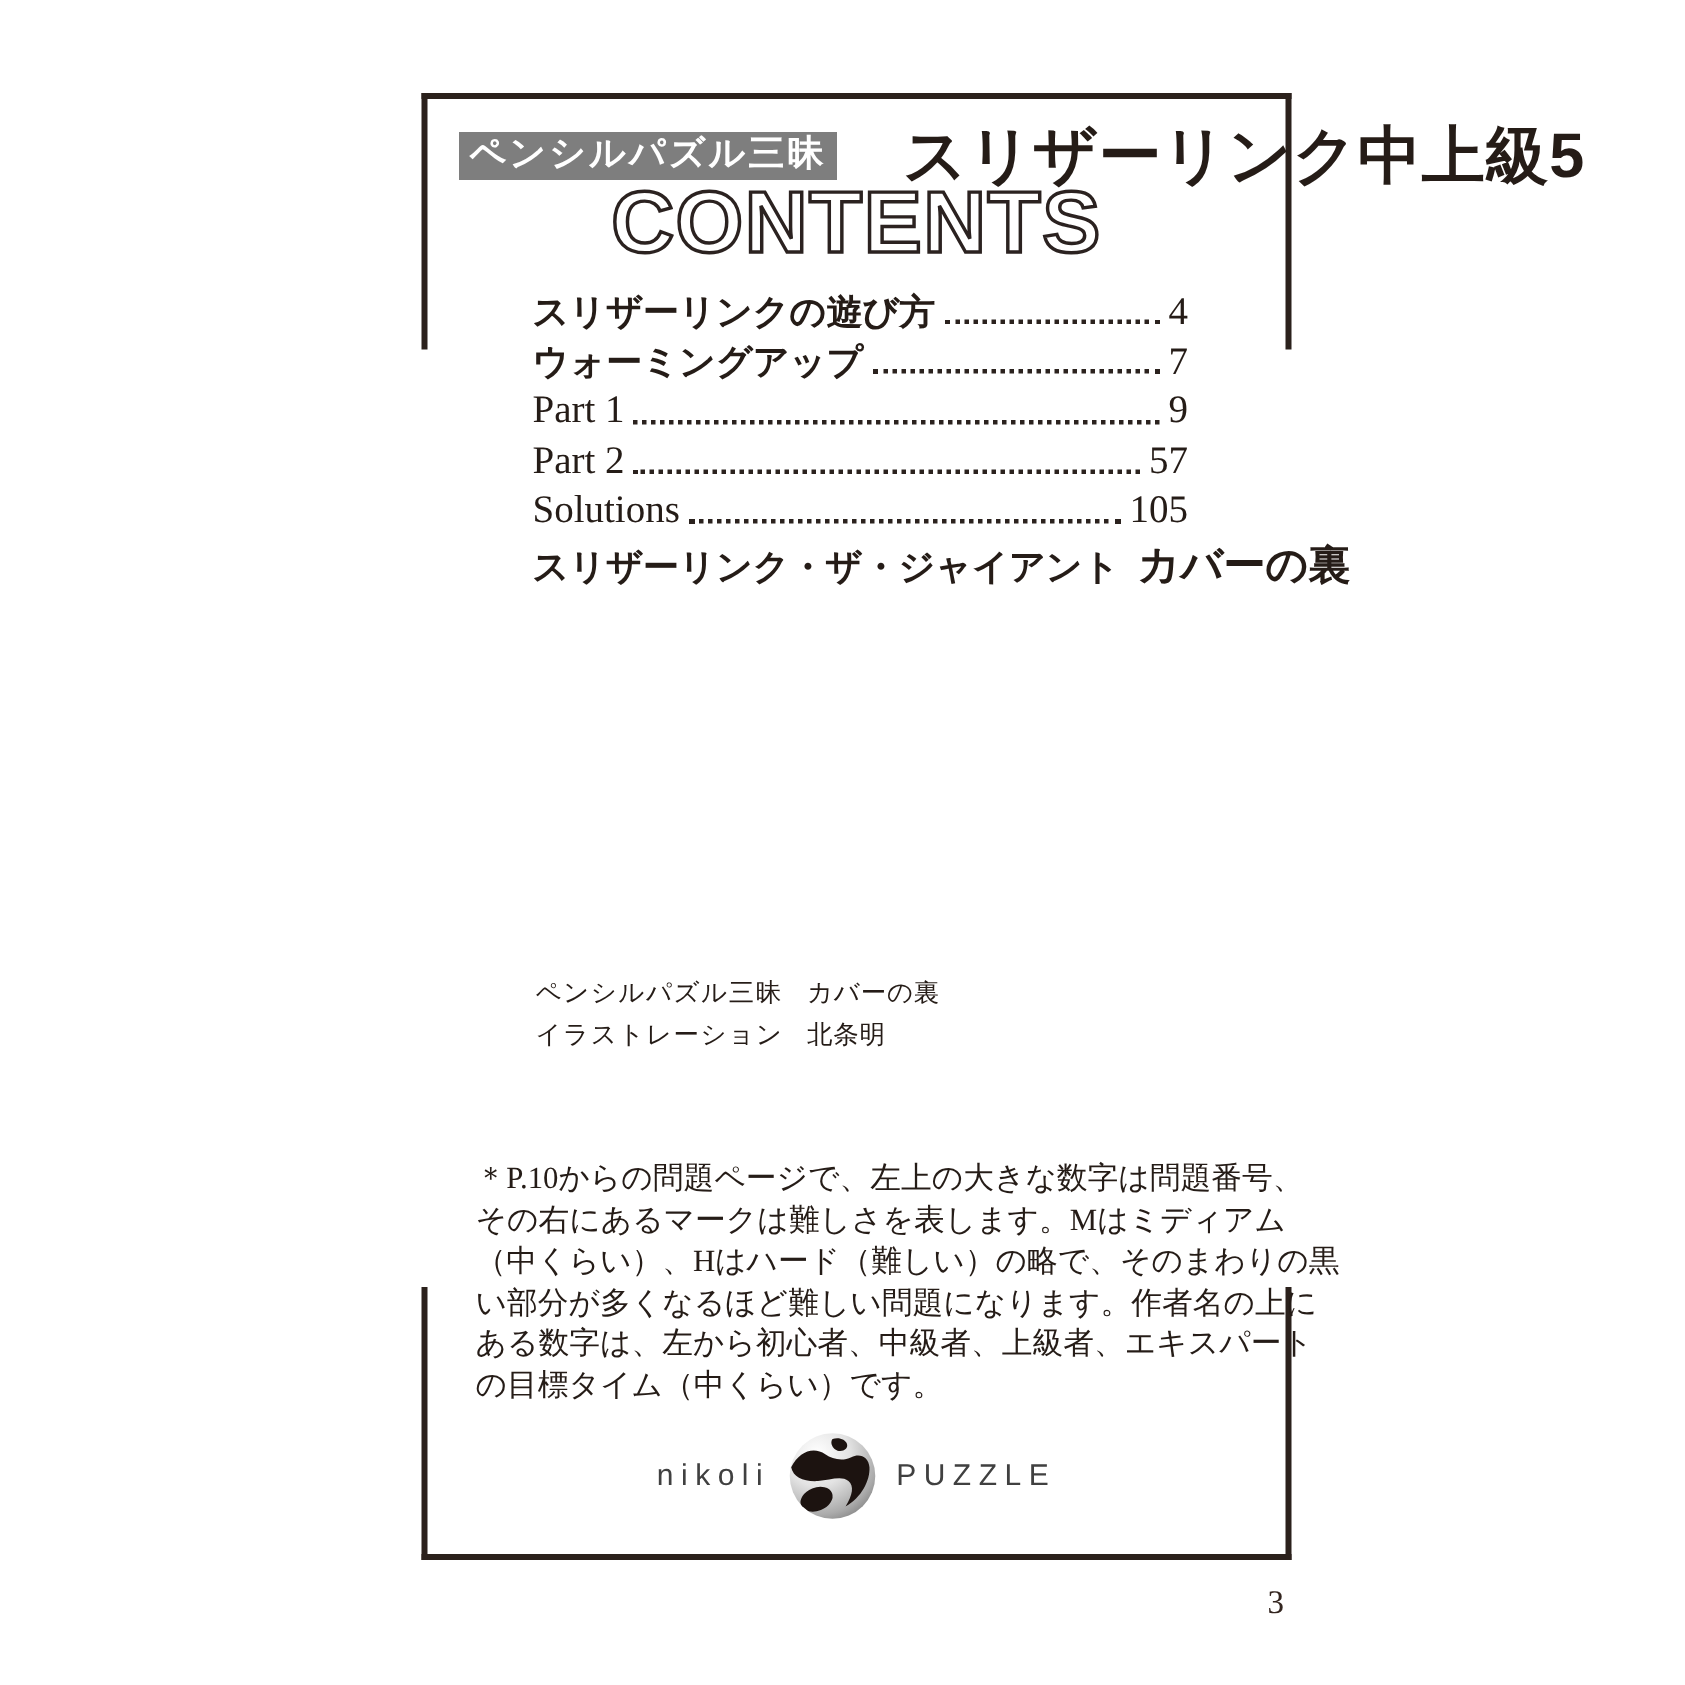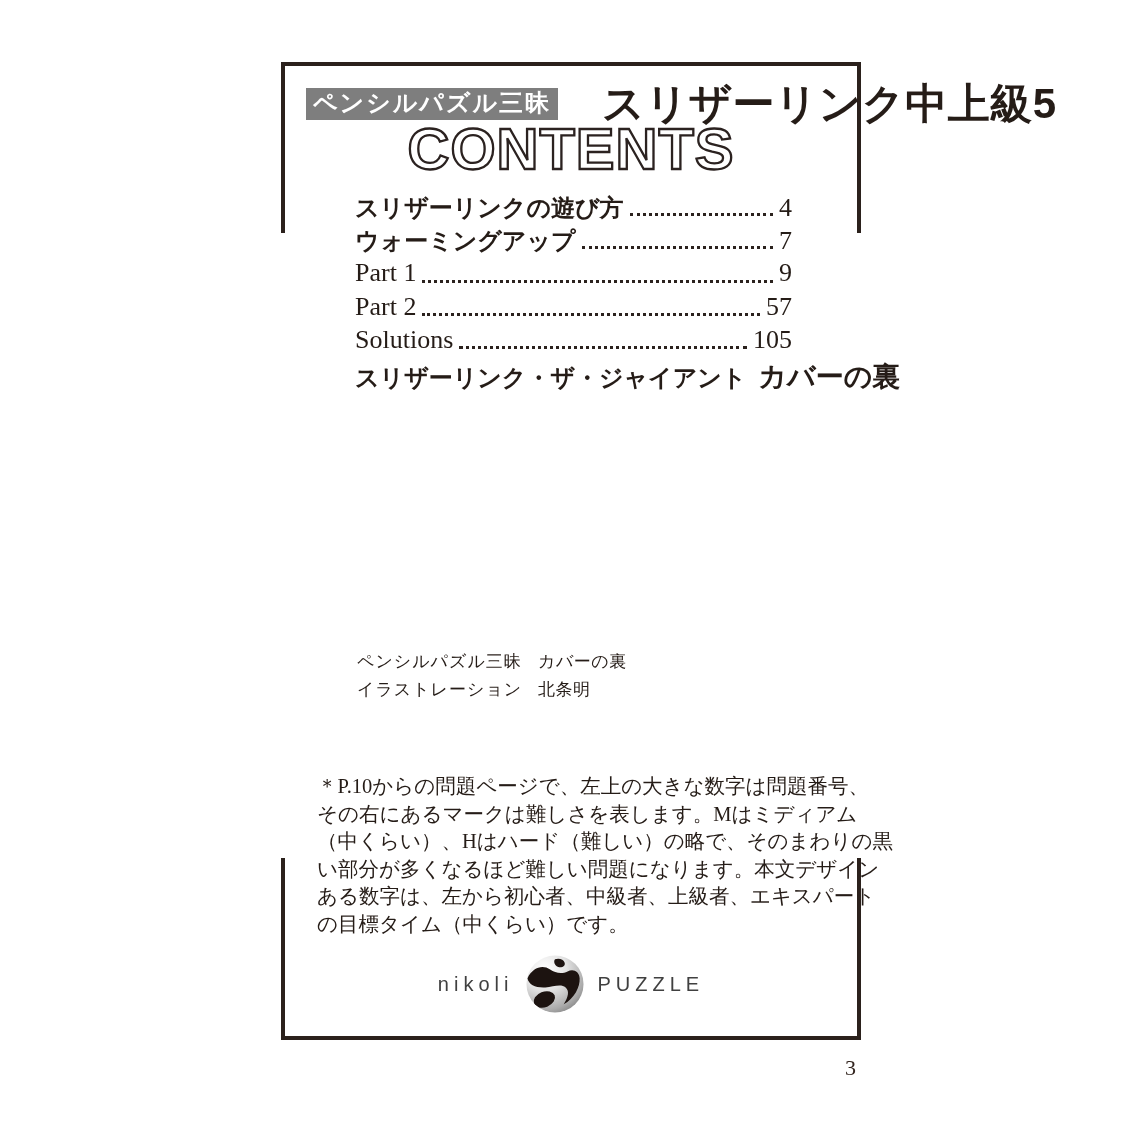--- a/index.html
+++ b/index.html
@@ -132,21 +132,21 @@
     <div class="credit-row">
       <span class="credit-role">イラストレーション</span>
       <span class="credit-name">北条明</span>
     </div>
   </div>
 
   <div class="note">
     <div class="note-line">＊P.10からの問題ページで、左上の大きな数字は問題番号、</div>
     <div class="note-line">その右にあるマークは難しさを表します。Mはミディアム</div>
     <div class="note-line">（中くらい）、Hはハード（難しい）の略で、そのまわりの黒</div>
-    <div class="note-line">い部分が多くなるほど難しい問題になります。本文デザイン</div>
+    <div class="note-line">い部分が多くなるほど難しい問題になります。作者名の上に</div>
     <div class="note-line">ある数字は、左から初心者、中級者、上級者、エキスパート</div>
     <div class="note-line">の目標タイム（中くらい）です。</div>
   </div>
 
   <div class="logo">
     <span class="logo-text">nikoli</span>
     <svg class="logo-ball" viewBox="0 0 60 60" aria-hidden="true">
       <defs>
         <radialGradient id="ballg" cx="0.32" cy="0.24" r="0.95">
           <stop offset="0" stop-color="#ffffff"></stop>

